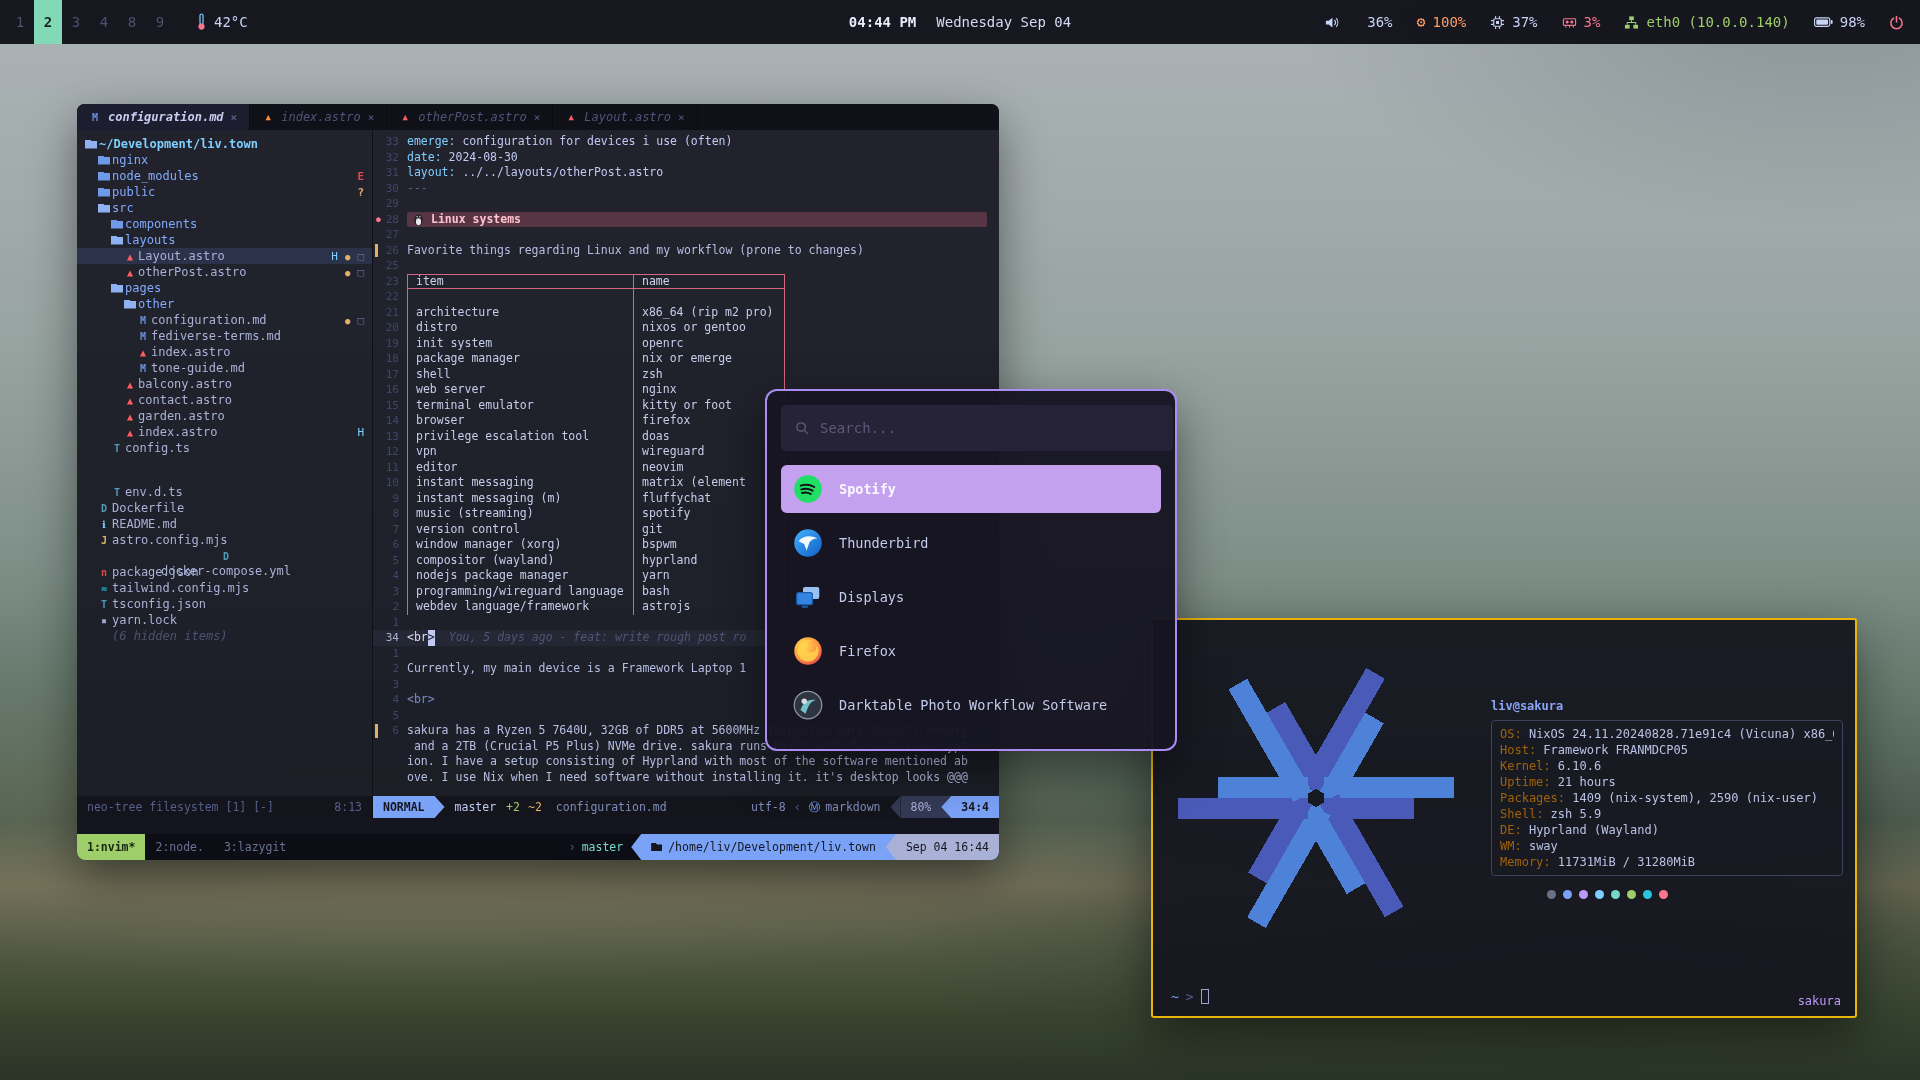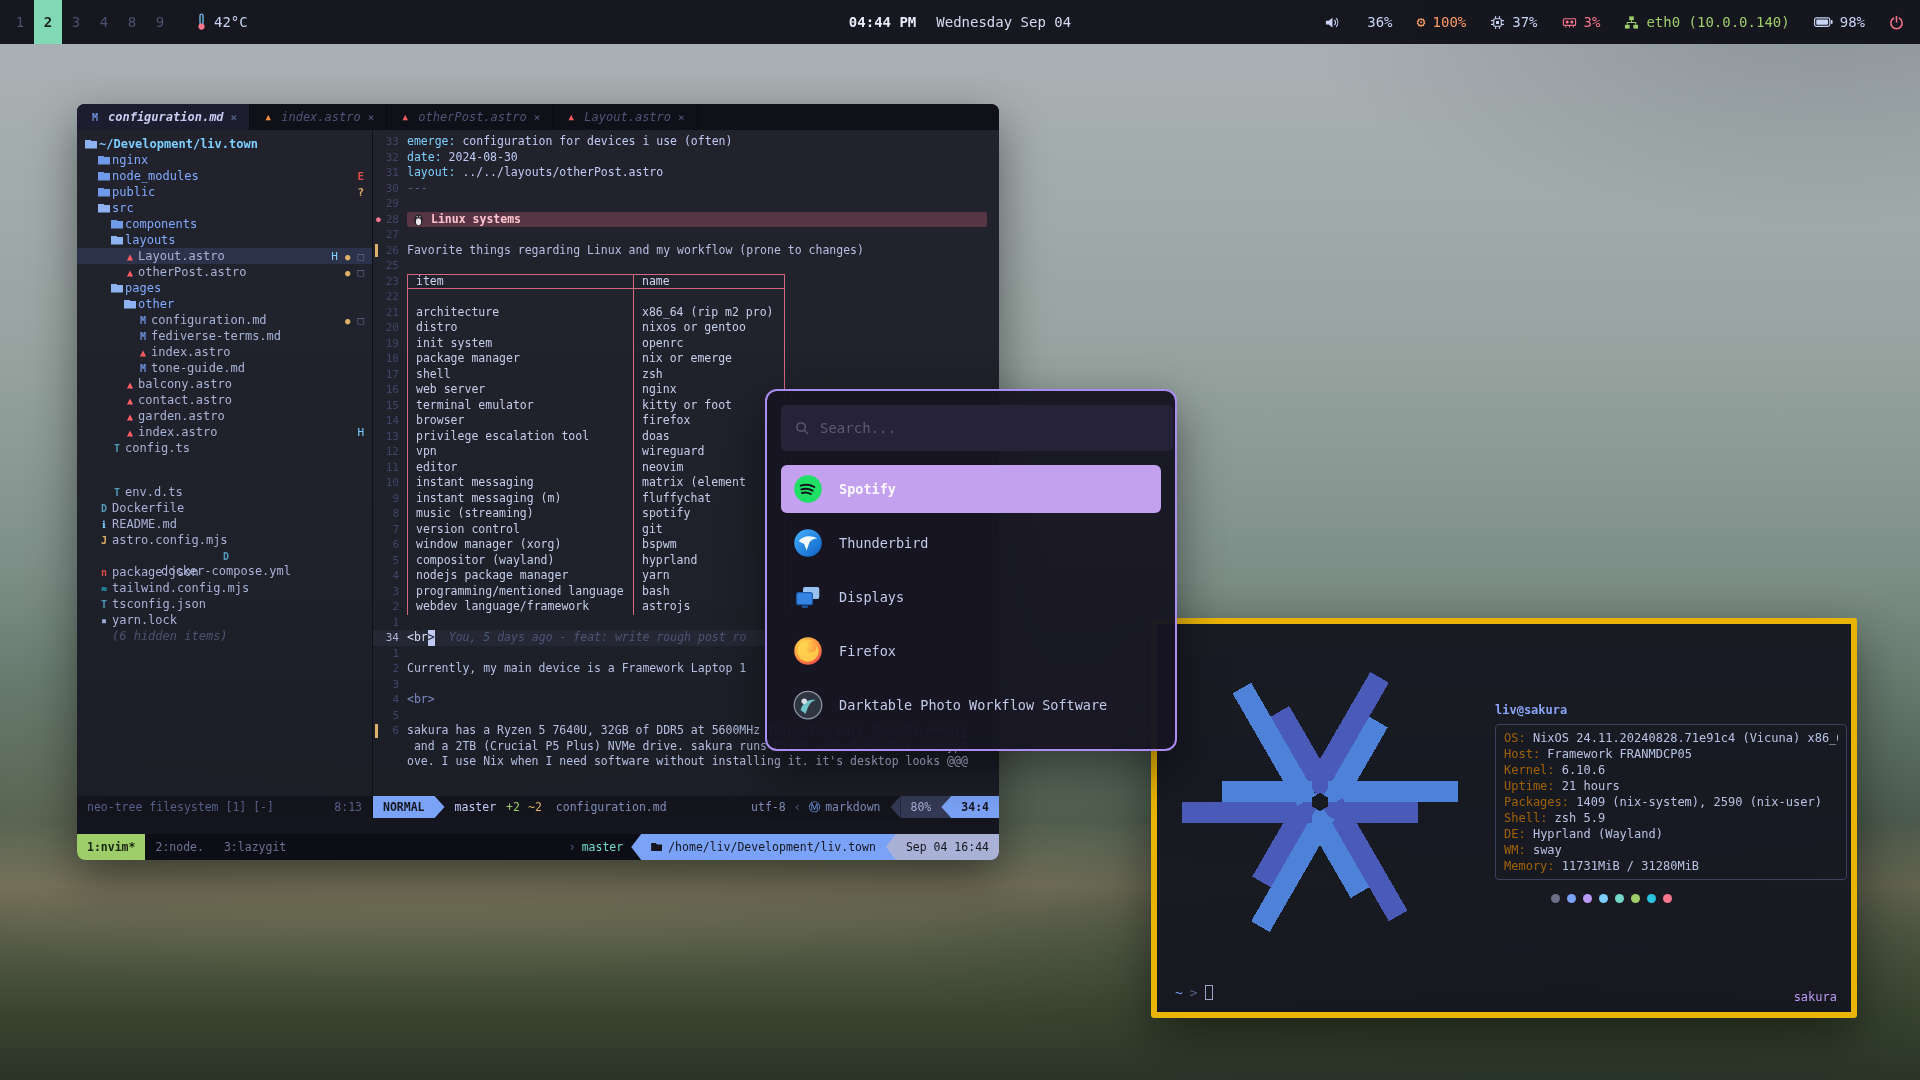--- a/index.html
+++ b/index.html
@@ -135,21 +135,21 @@
   .launcher{left:765px;top:389px;width:412px;height:362px;background:rgba(23,21,34,.97);
     border:2px solid #ab8df2;border-radius:12px;z-index:6;overflow:hidden;display:flex;flex-direction:column}
   .search{margin:14px 2px 0 14px;height:46px;background:#262338;border-radius:5px;
     display:flex;align-items:center;gap:10px;padding:0 14px;color:#5c5a76;font-size:14px}
   .apps{margin-top:14px;padding:0 14px;display:flex;flex-direction:column;gap:6px}
   .app{display:flex;align-items:center;gap:16px;height:48px;border-radius:6px;padding:0 12px;color:#c3cbea;font-size:13.5px}
   .app.selected{background:#c3a1ef;color:#fbf8ff;font-weight:bold}
   .app-ic{width:30px;height:30px;display:flex;align-items:center;justify-content:center}
   
   .terminal{left:1151px;top:618px;width:706px;height:400px;background:rgba(21,22,32,.95);
-    border:6px solid #eab308;border-radius:3px;z-index:4;overflow:hidden}
+    border:2px solid #eab308;border-radius:3px;z-index:4;overflow:hidden}
   .nixlogo{position:absolute;left:18px;top:28px;width:290px;height:300px}
   .fetch{position:absolute;left:338px;top:78px;width:352px;font-size:12px;line-height:16px}
   .fetch-user{color:#8ba4f8;font-weight:bold;margin-bottom:6px}
   .fetch-box{border:1px solid #3b4261;border-radius:4px;padding:5px 8px}
   .frow{display:flex;white-space:pre;height:16px}
   .flabel{color:#a16207;font-weight:normal}
   .flabel::after{content:": "}
   .fvalue{color:#b8c2e4;overflow:hidden;white-space:pre}
   .palette{display:flex;gap:7px;margin-top:14px;padding-left:56px}
   .dot{width:9px;height:9px;border-radius:50%}
@@ -740,21 +740,21 @@
           </div>
 
           <div class="ed trowline">
             <span class="gut">4</span>
             <span class="tc tc1">nodejs package manager</span>
             <span class="tc tc2">yarn</span>
           </div>
 
           <div class="ed trowline">
             <span class="gut">3</span>
-            <span class="tc tc1">programming/mentioned language</span>
+            <span class="tc tc1">programming/wireguard language</span>
             <span class="tc tc2">bash</span>
           </div>
 
           <div class="ed trowline">
             <span class="gut">2</span>
             <span class="tc tc1">webdev language/framework</span>
             <span class="tc tc2">astrojs</span>
           </div>
         </div>
       <div class="ed"><span class="gut">1</span></div>
@@ -818,20 +818,27 @@
           </div>
 
           <div class="ed pline">
             
             <span class="gut"></span>
             <span class="ptext"> and a 2TB (Crucial P5 Plus) NVMe drive. sakura runs NixOS with full-disk-encrypt</span>
             
             
           </div>
 
+          <div class="ed pline">
+            
+            <span class="gut"></span>
+            <span class="ptext">ion. I have a setup consisting of Hyprland with most of the software mentioned ab</span>
+            
+            
+          </div>
 
           <div class="ed pline">
             
             <span class="gut"></span>
             <span class="ptext">ove. I use Nix when I need software without installing it. it's desktop looks @@@</span>
             
             
           </div>
         </div>
     </div>

